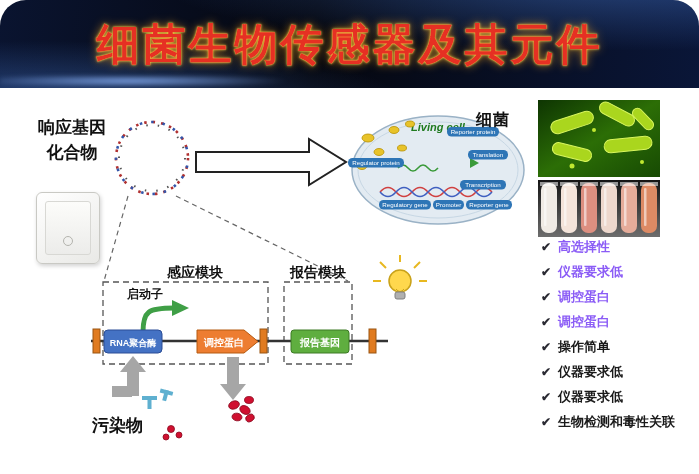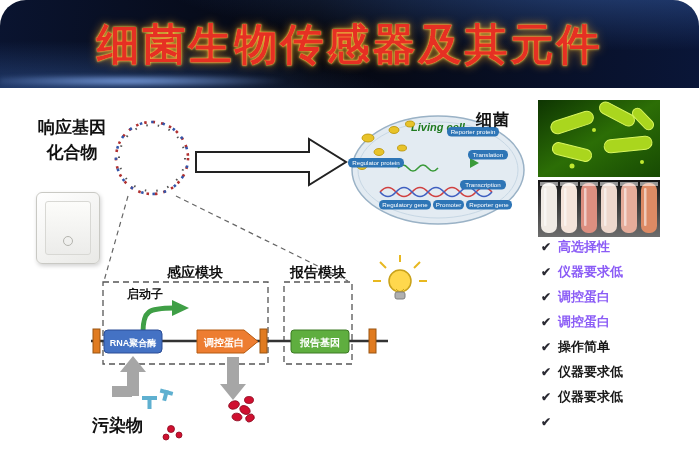--- a/index.html
+++ b/index.html
@@ -290,16 +290,17 @@
     <div class="feat">
       <span class="chk">✔</span>
       <span class="flabel">仪器要求低</span>
     </div>
     <div class="feat">
       <span class="chk">✔</span>
       <span class="flabel">仪器要求低</span>
     </div>
     <div class="feat">
       <span class="chk">✔</span>
+      <span class="flabel">生物检测和毒性关联</span>
     </div>
   </div>
 
 </div>
 
 </body></html>

